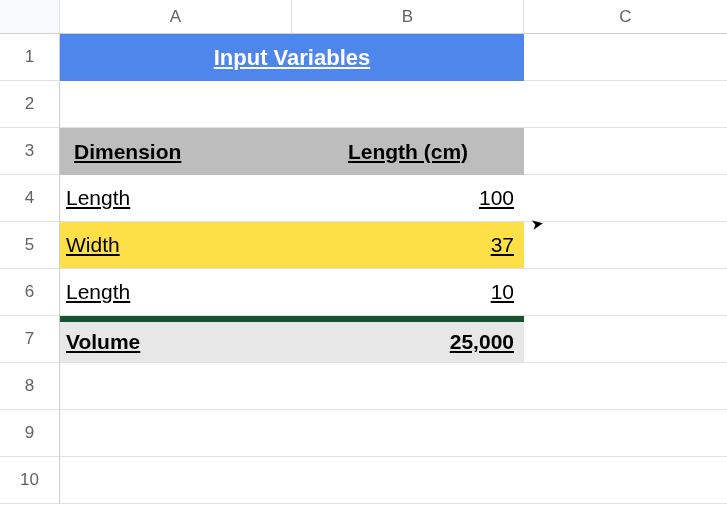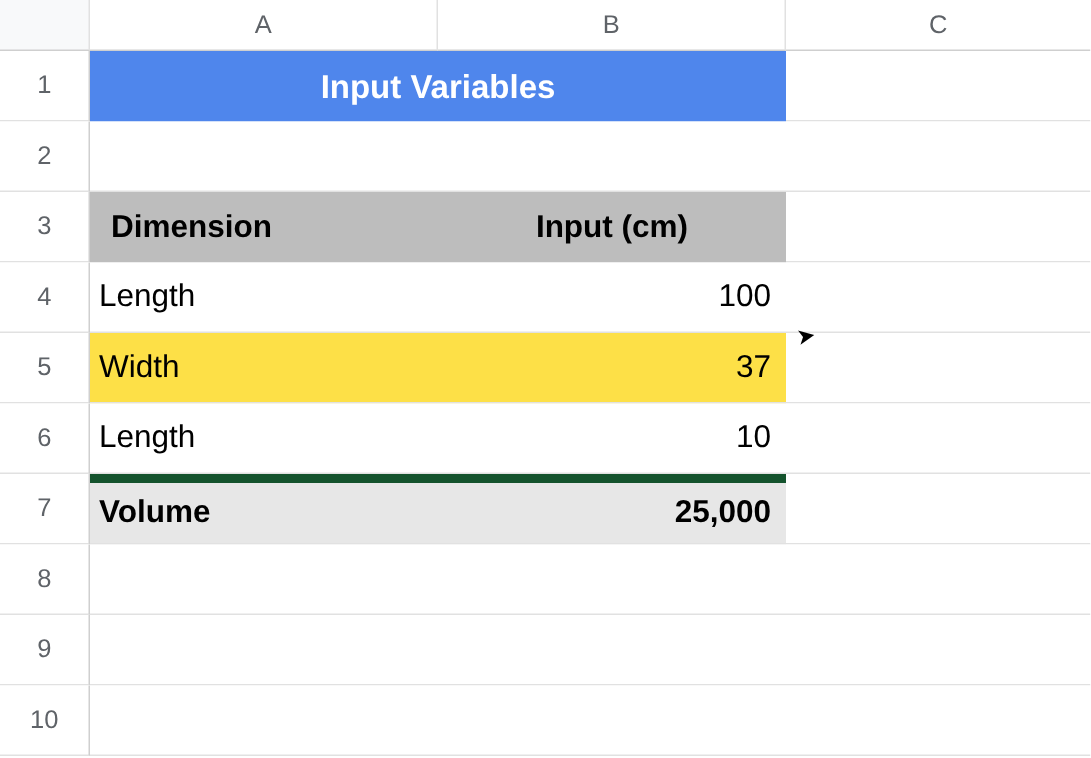--- a/index.html
+++ b/index.html
@@ -43,20 +43,21 @@
     }
     .cell {
       border-right: 1px solid #e1e1e1;
       border-bottom: 1px solid #e1e1e1;
       display: flex;
       align-items: center;
       padding: 0 8px;
       font-size: 21px;
       color: #000;
       background: #ffffff;
+      text-decoration: underline;
     }
     .cell.no-border-right { border-right: none; }
     .col-c { border-right: none; }
     .merged-header {
       grid-column: 2 / 4;
       background: #4f86ec;
       color: #ffffff;
       font-weight: bold;
       font-size: 22px;
       justify-content: center;
@@ -106,21 +107,21 @@
   <div class="cell merged-header">Input Variables</div>
   <div class="cell col-c"></div>
 
   <div class="row-header">2</div>
   <div class="cell no-border-right"></div>
   <div class="cell no-border-right"></div>
   <div class="cell col-c"></div>
 
   <div class="row-header">3</div>
   <div class="cell table-head left">Dimension</div>
-  <div class="cell table-head right">Input (cm)</div>
+  <div class="cell table-head right">Length (cm)</div>
   <div class="cell col-c"></div>
 
   <div class="row-header">4</div>
   <div class="cell data-row-a alt1">Length</div>
   <div class="cell data-row-b alt1">100</div>
   <div class="cell col-c"></div>
 
   <div class="row-header">5</div>
   <div class="cell data-row-a alt2">Width</div>
   <div class="cell data-row-b alt2">37</div>

